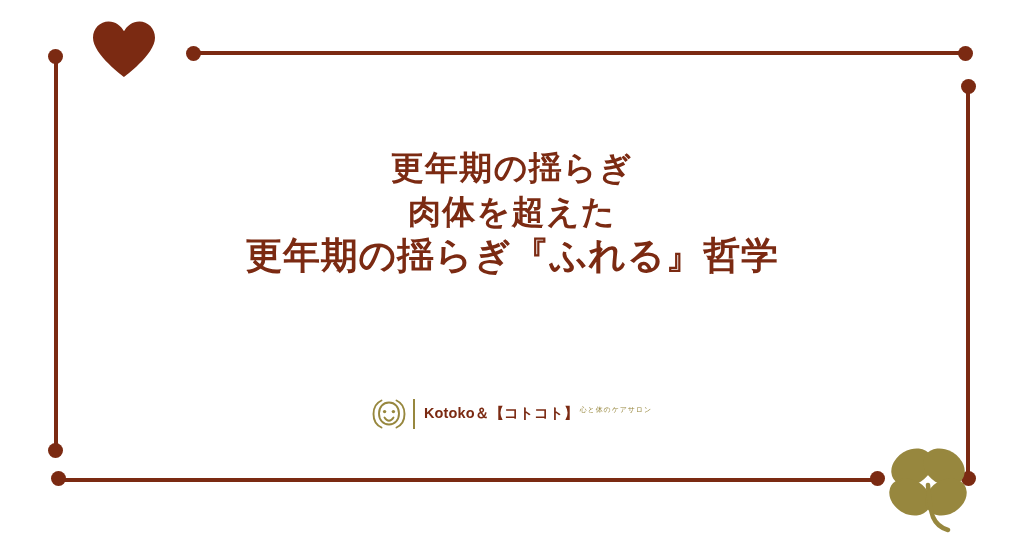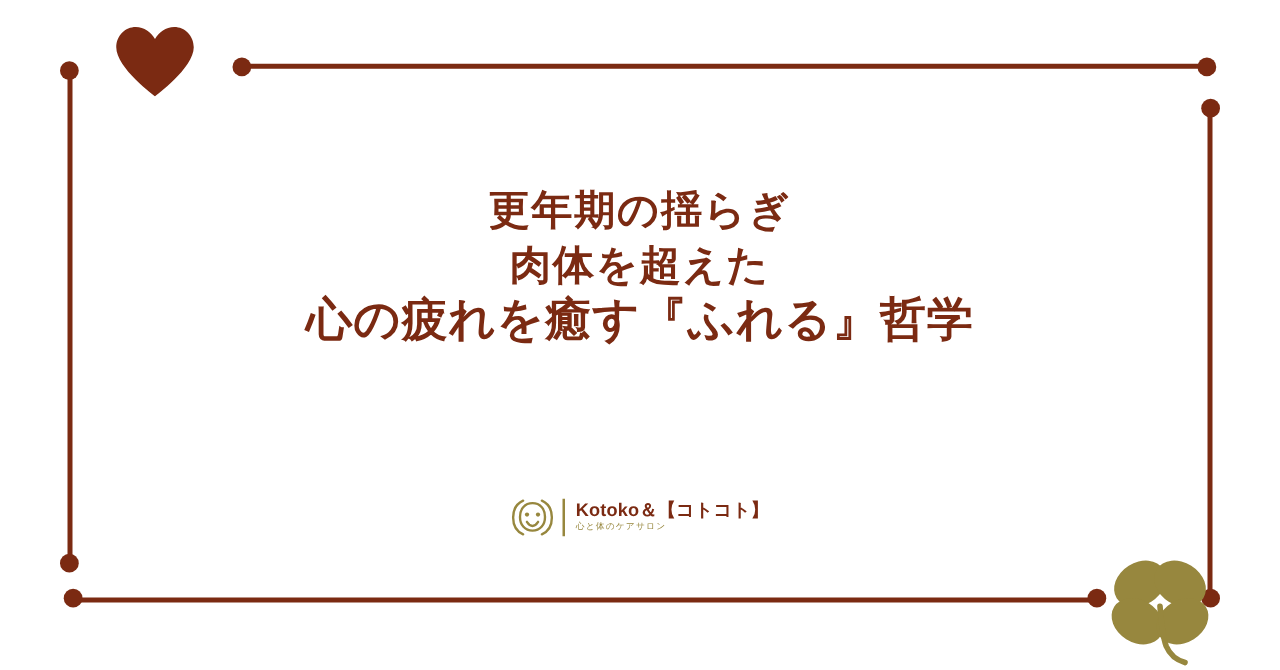--- a/index.html
+++ b/index.html
@@ -108,21 +108,20 @@
   }
   .logo-face svg { display: block; width: 100%; height: 100%; }
   .logo-divider {
     width: 2px;
     height: 30px;
     background: #97873E;
     flex: 0 0 auto;
   }
   .logo-text {
     display: flex;
-    flex-direction: column;
     justify-content: center;
     gap: 1px;
     padding-left: 2px;
   }
   .logo-brand {
     font-size: 14.5px;
     font-weight: 700;
     color: #7B2A12;
     letter-spacing: 0.01em;
     line-height: 1.05;
@@ -170,21 +169,21 @@
         <ellipse cx="30" cy="56" rx="22" ry="17" transform="rotate(32 30 56)"></ellipse>
         <ellipse cx="66" cy="56" rx="22" ry="17" transform="rotate(-32 66 56)"></ellipse>
       </g>
       <path d="M48 44 C49 58 50 68 53 76 C56 83 61 87 68 89" stroke="#97873E" stroke-width="4.5" fill="none" stroke-linecap="round"></path>
     </svg>
   </div>
 
   <div class="headline">
     <span class="headline-line l1">更年期の揺らぎ</span>
     <span class="headline-line l2">肉体を超えた</span>
-    <span class="headline-line l3">心の疲れを癒す『ふれる』哲学</span>
+    <span class="headline-line l3">更年期の揺らぎ『ふれる』哲学</span>
   </div>
 
   <div class="logo-lockup">
     <div class="logo-inner">
       <div class="logo-face">
         <svg viewBox="0 0 34 36" xmlns="http://www.w3.org/2000/svg" aria-hidden="true">
           <g fill="none" stroke="#97873E" stroke-width="1.9" stroke-linecap="round">
             <path d="M9.5 4.5 C4 7 1.5 12 1.5 18 C1.5 24 4 29 9.5 31.5"></path>
             <path d="M24.5 4.5 C30 7 32.5 12 32.5 18 C32.5 24 30 29 24.5 31.5"></path>
             <path d="M17 6.5 C11 6.5 7 11 7 17.5 C7 24 11 28.5 17 28.5 C23 28.5 27 24 27 17.5 C27 11 23 6.5 17 6.5 Z"></path>

